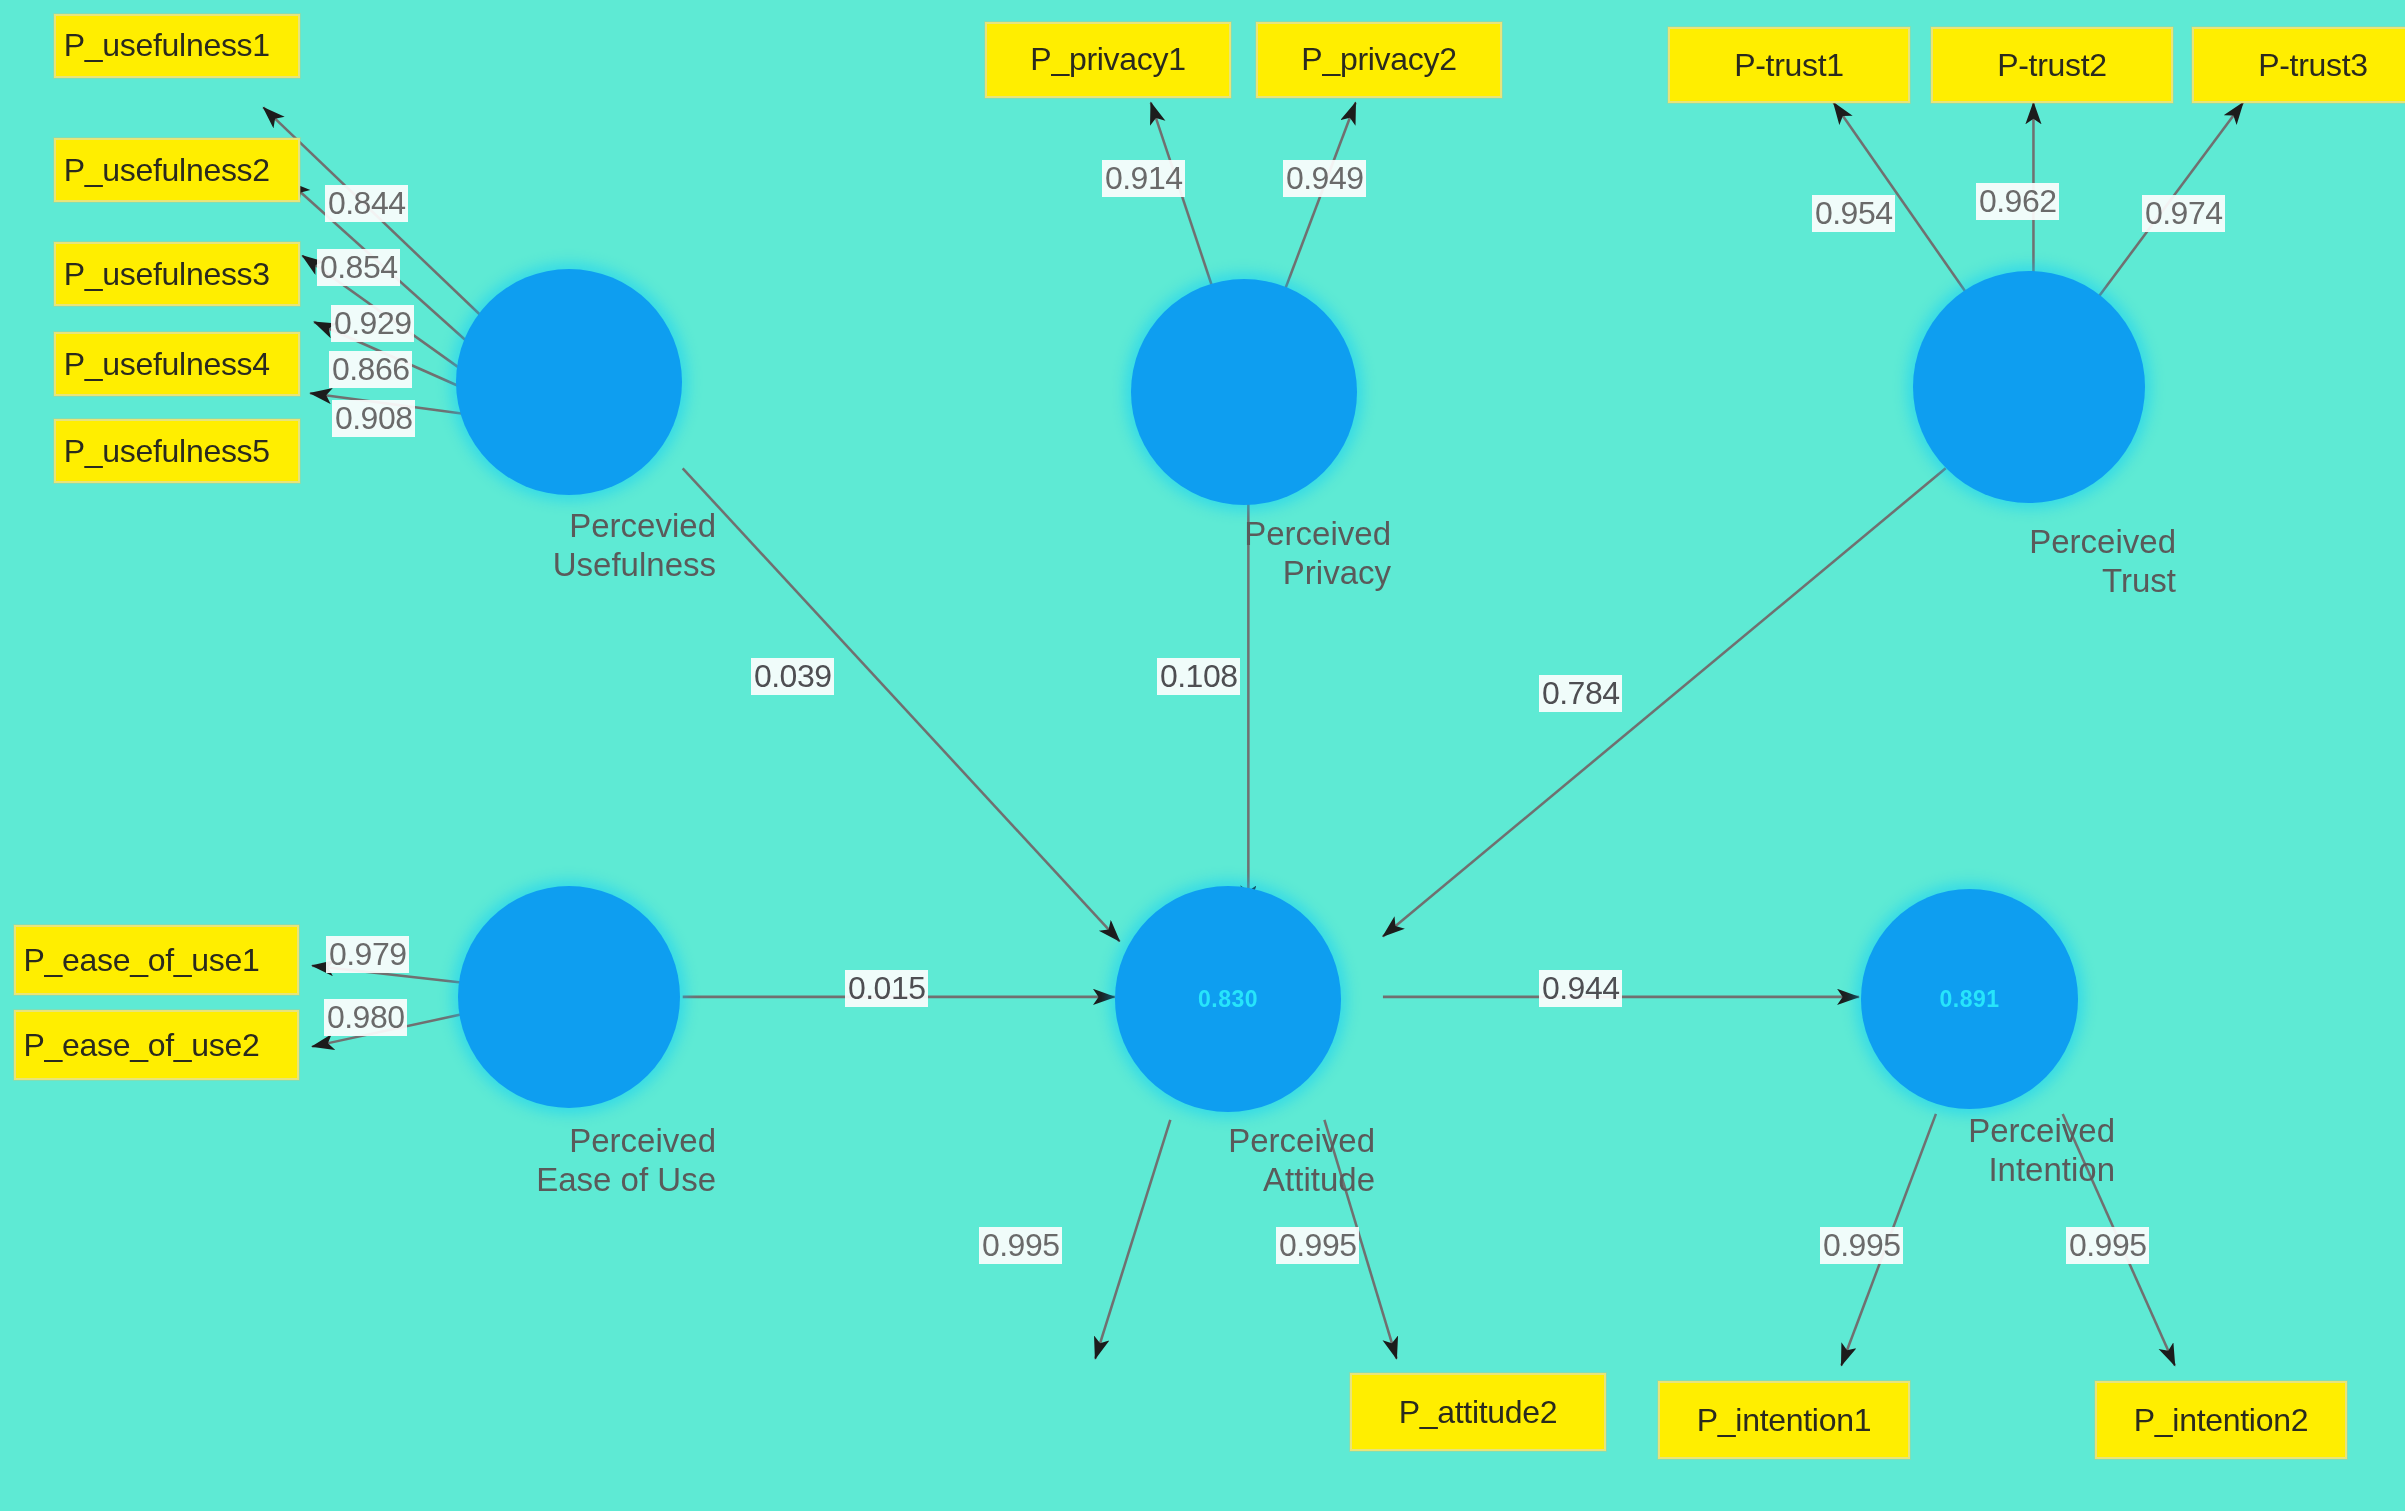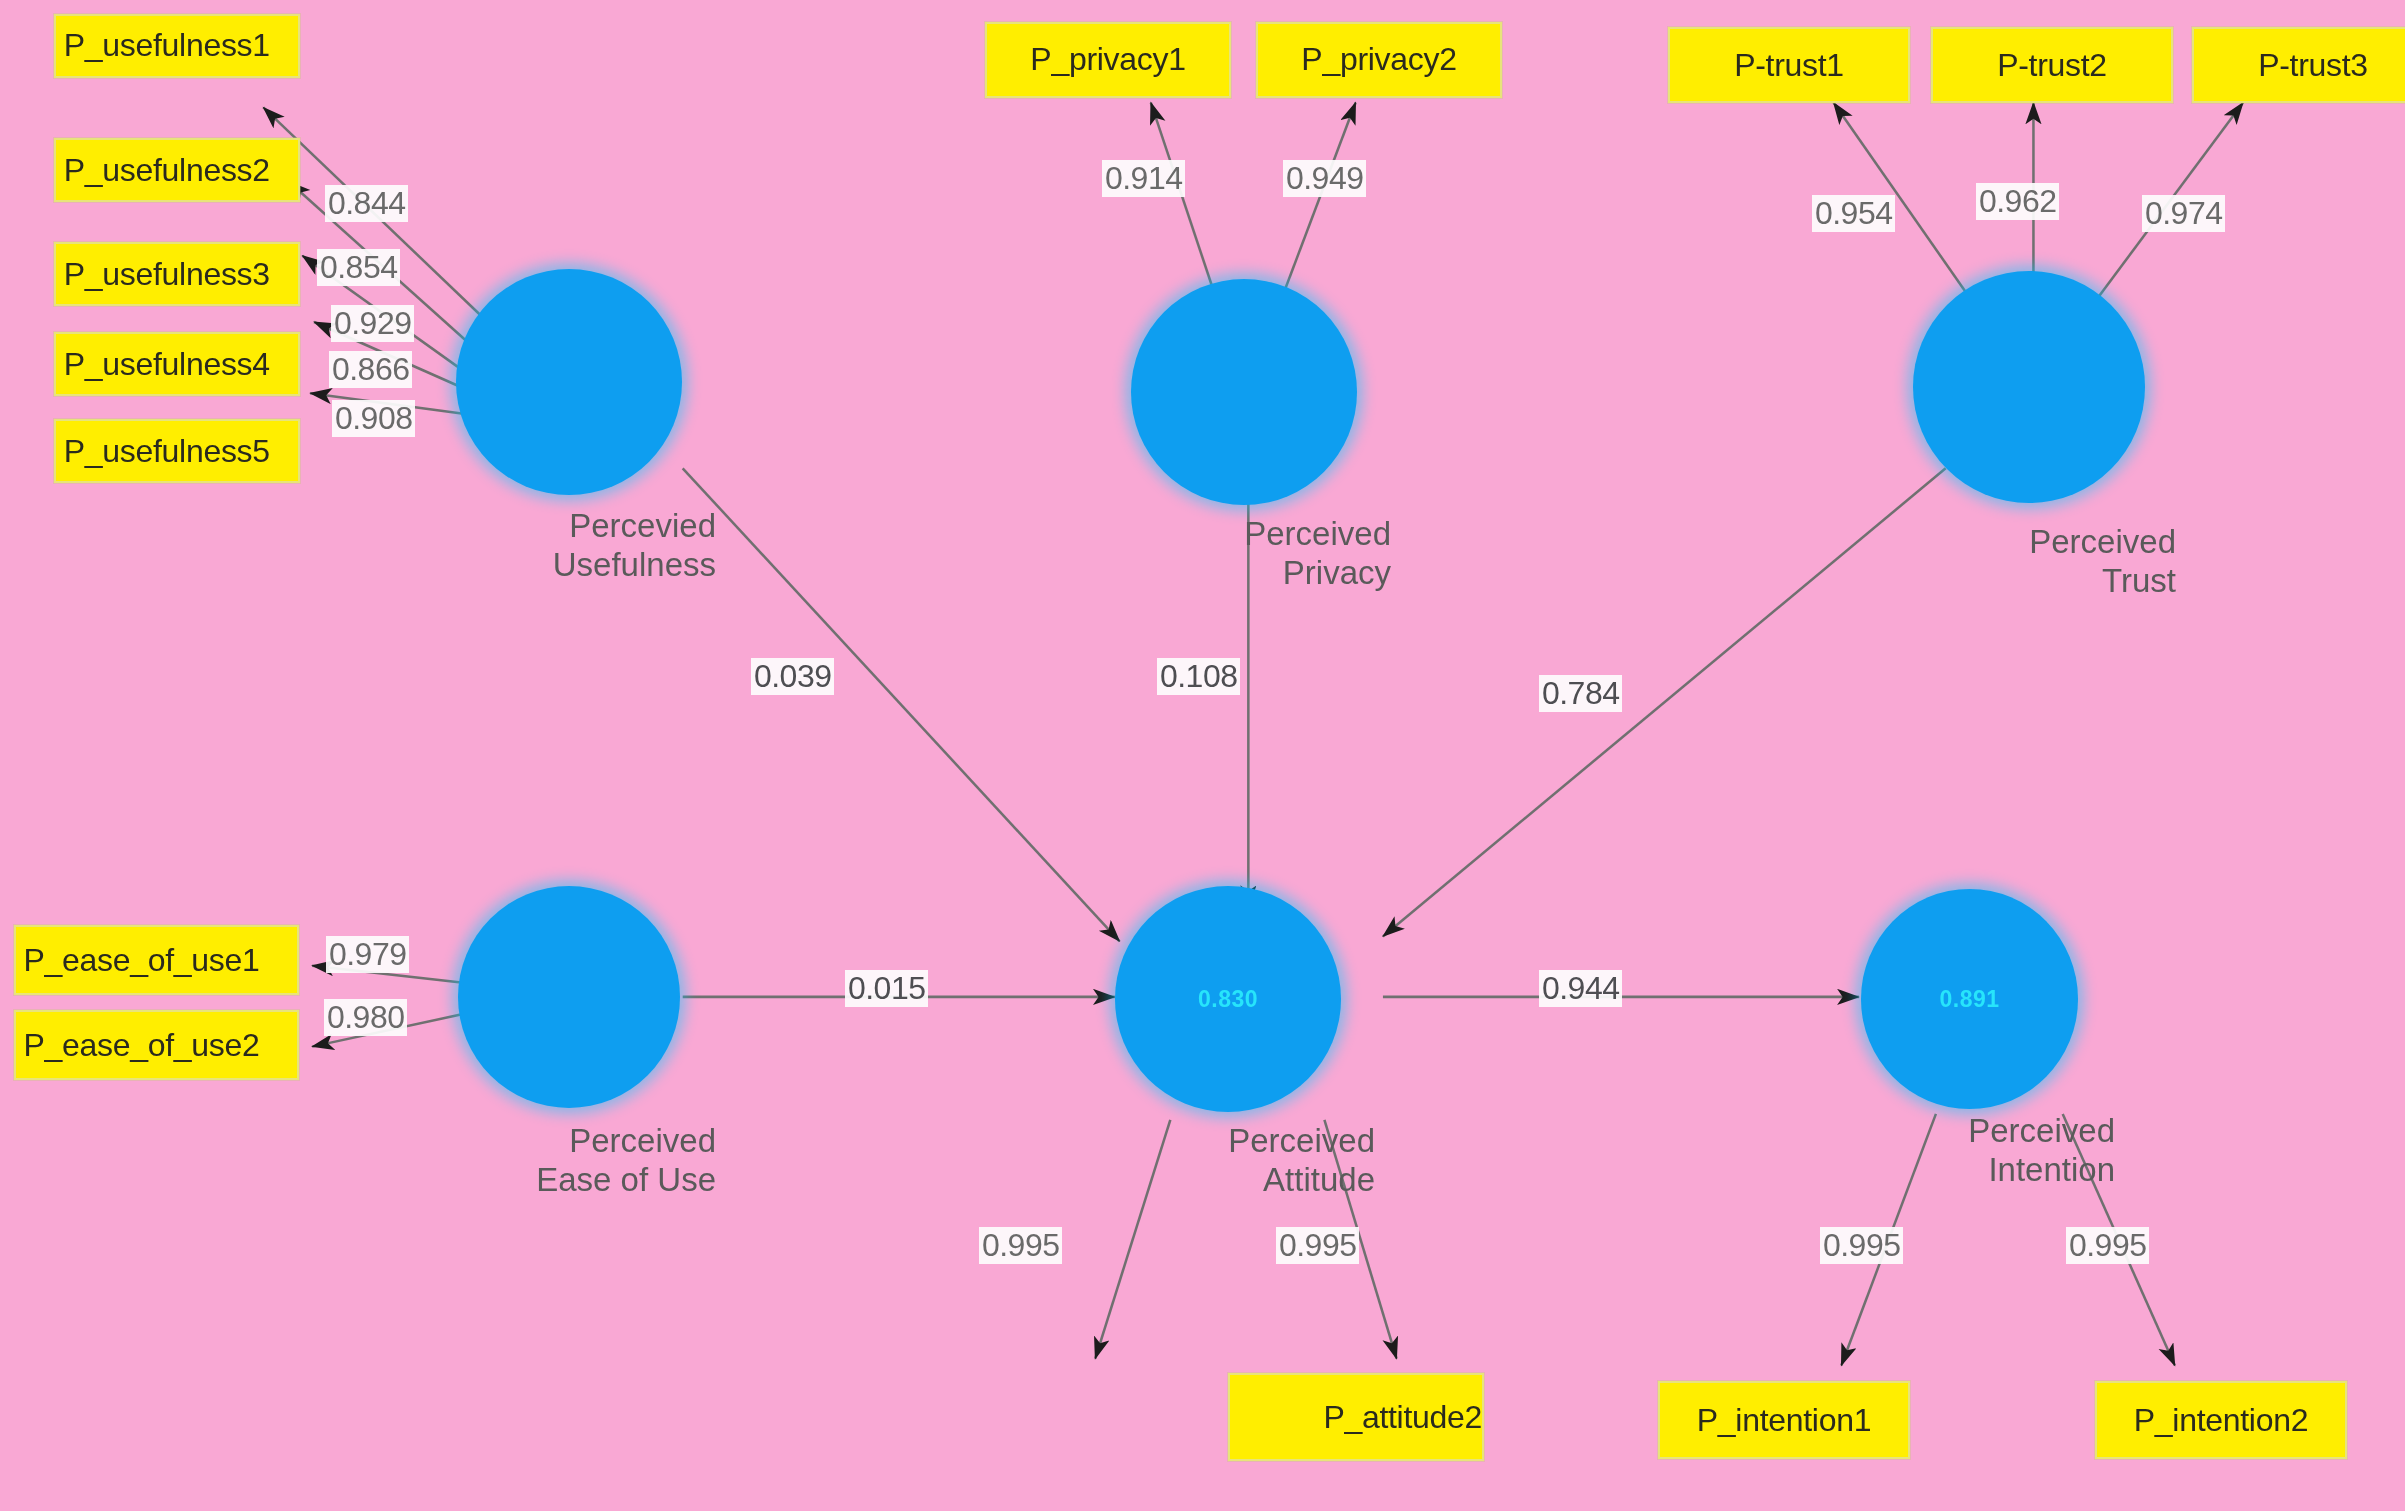--- a/index.html
+++ b/index.html
@@ -4,21 +4,21 @@
 <style>
   html, body {
     margin: 0;
     padding: 0;
     background: #ffffff;
   }
   #canvas {
     position: relative;
     width: 2406px;
     height: 1512px;
-    background: #f9a8d4;
+    background: #5eead4;
     font-family: "Liberation Sans", sans-serif;
     overflow: hidden;
   }
   #edges {
     position: absolute;
     left: 0;
     top: 0;
     width: 2406px;
     height: 1512px;
     pointer-events: none;
@@ -159,21 +159,21 @@
     <span>P-trust3</span>
   </div>
 
   <div class="indicator left-align" style="left:13.7px; top:925px;  width:285px; height:70px;">
     <span>P_ease_of_use1</span>
   </div>
   <div class="indicator left-align" style="left:13.7px; top:1010px; width:285px; height:70px;">
     <span>P_ease_of_use2</span>
   </div>
 
-  <div class="indicator" style="left:1228px; top:1373px; width:256px; height:88px;justify-content:flex-end;">
+  <div class="indicator" style="left:1350px; top:1373px; width:256px; height:78px;">
     <span>P_attitude2</span>
   </div>
 
   <div class="indicator" style="left:1658px; top:1381px; width:252px; height:78px;">
     <span>P_intention1</span>
   </div>
   <div class="indicator" style="left:2095px; top:1381px; width:252px; height:78px;">
     <span>P_intention2</span>
   </div>
 

